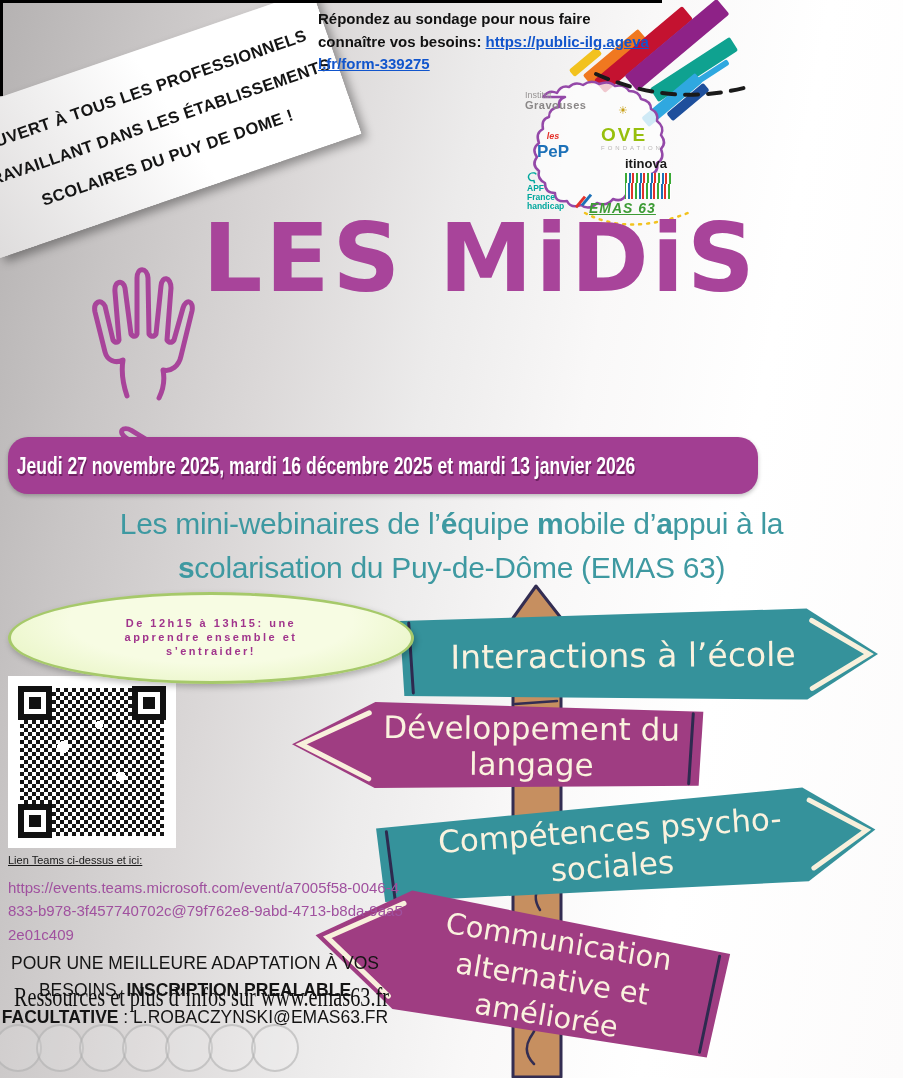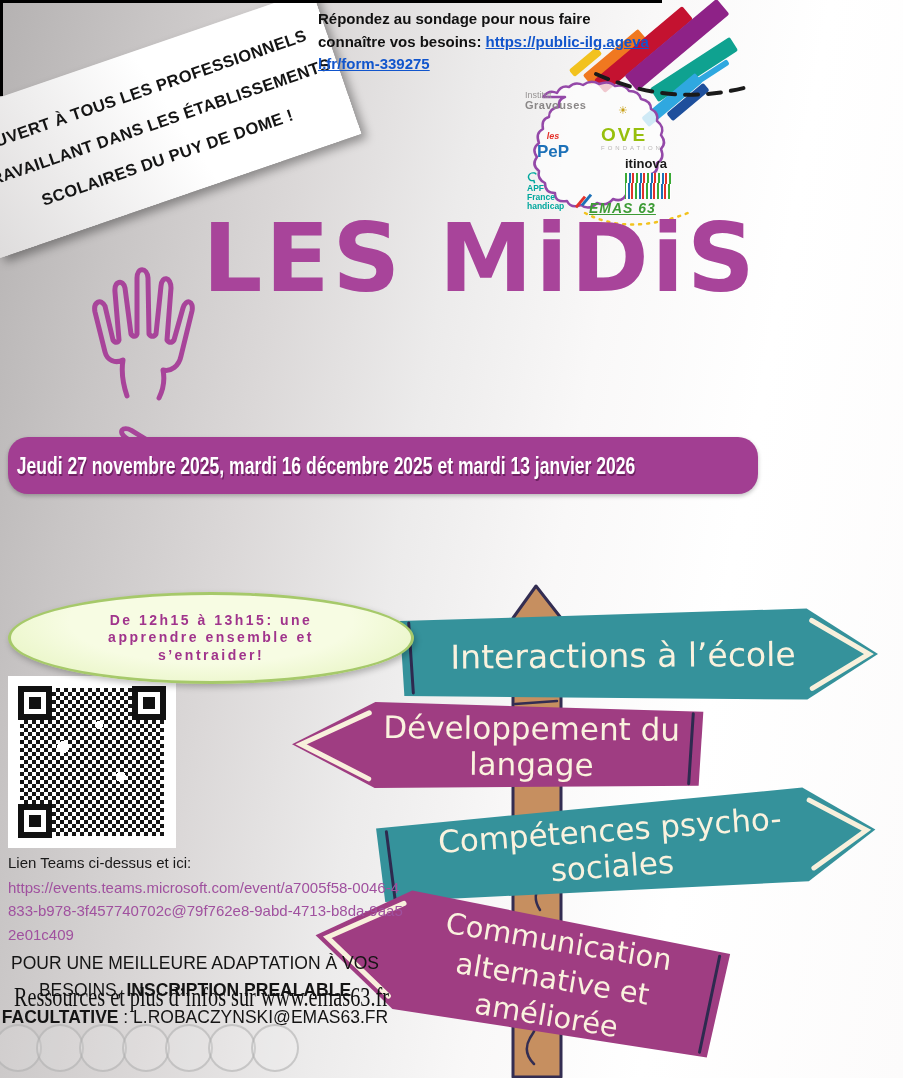--- a/index.html
+++ b/index.html
@@ -56,35 +56,35 @@
     text-shadow:1.5px 1.5px 0 rgba(70,10,60,.55);}
   
   .subtitle{left:0;top:502px;width:903px;text-align:center;color:#3e99a1;z-index:4;}
   .subtitle .line{font-size:30px;line-height:44px;letter-spacing:-.3px;}
   .subtitle .line span[data-b]{font-weight:800;}
   
   .bubble{left:8px;top:592px;width:400px;height:86px;border-radius:50%;
     background:radial-gradient(ellipse at 50% 30%,#f7fce3 50%,#e2f2b8 100%);
     border:3px solid #a6c96a;box-shadow:2px 3px 6px rgba(0,0,0,.25);
     display:flex;flex-direction:column;justify-content:center;z-index:6;}
-  .bubble div{color:#a0348c;font-weight:700;font-size:14px;letter-spacing:2.5px;text-align:center;line-height:1.25;}
+  .bubble div{color:#a0348c;font-weight:700;font-size:11px;letter-spacing:2.5px;text-align:center;line-height:1.25;}
   
   .qr{left:8px;top:676px;width:168px;height:172px;background:#fff;z-index:4;}
   .qr .mod{position:absolute;left:12px;top:12px;right:12px;bottom:12px;
     background:
       radial-gradient(circle at 30% 40%, #fff 0 6px, transparent 6px),
       radial-gradient(circle at 70% 60%, #fff 0 5px, transparent 5px),
       radial-gradient(circle at 55% 25%, #fff 0 4px, transparent 4px),
       repeating-conic-gradient(#151515 0% 25%, #ffffff 0% 50%);
     background-size:auto,auto,auto,8px 8px;}
   .finder{position:absolute;width:34px;height:34px;border:6px solid #111;background:#fff;box-sizing:border-box;}
   .finder::after{content:"";position:absolute;left:5px;top:5px;width:12px;height:12px;background:#111;}
   .f-tl{left:10px;top:10px;} .f-tr{right:10px;top:10px;} .f-bl{left:10px;bottom:10px;}
   
-  .teams-cap{left:8px;top:854px;font-size:15px;color:#1a1a1a;z-index:4;}
+  .teams-cap{left:8px;top:854px;font-size:11px;color:#1a1a1a;z-index:4;text-decoration:underline;}
   .teams-url{left:8px;top:876px;width:398px;font-size:15px;line-height:1.55;color:#a0519f;word-break:break-all;z-index:4;}
   
   .reg{left:0;top:950px;width:390px;text-align:center;font-size:17.5px;line-height:1.55;color:#141414;z-index:4;}
   .reg span[data-b]{font-weight:800;}
   
   .footer-text{left:14px;top:982px;z-index:5;color:#101010;font-family:Liberation Serif, serif;text-align:right;}
   .footer-text span{display:inline-block;font-size:27px;font-weight:500;transform:scaleX(.75);transform-origin:left center;white-space:nowrap;}
   .ghost{border:2px solid rgba(170,170,170,.55);border-radius:50%;width:44px;height:44px;z-index:4;background:rgba(255,255,255,.12);}
   
   .pole{left:505px;top:584px;z-index:2;}
@@ -180,20 +180,24 @@
       <g transform="translate(-38,196) rotate(-72 90 0) scale(.98)">
         <path d="M62,148 C58,136 56,124 58,112 C50,116 42,112 40,104 L30,64 C28,54 36,50 40,58 L48,92 C50,95 53,95 54,92 L50,44 C49,33 58,31 60,40 L66,86 C68,89 71,89 72,86 L72,30 C72,19 82,19 83,30 L84,86 C86,89 89,89 91,86 L96,38 C97,27 106,29 106,40 L102,92 C104,95 107,95 109,92 L118,60 C121,50 129,53 127,63 L116,108 C114,118 106,124 98,122 C100,132 98,142 94,150"></path>
       </g>
     </g>
   </svg>
 
   <div class="abs dates">
     <span>Jeudi 27 novembre 2025, mardi 16 décembre 2025 et mardi 13 janvier 2026</span>
   </div>
 
+  <div class="abs subtitle">
+    <div class="line"><span>Les mini-webinaires de l’</span><span data-b="1" style="font-weight: 800;">é</span><span>quipe </span><span data-b="1" style="font-weight: 800;">m</span><span>obile d’</span><span data-b="1" style="font-weight: 800;">a</span><span>ppui à la</span></div>
+    <div class="line"><span data-b="1" style="font-weight: 800;">s</span><span>colarisation du Puy-de-Dôme (EMAS 63)</span></div>
+  </div>
 
   <div class="abs bubble">
     <div>De 12h15 à 13h15: une</div>
     <div>apprendre ensemble et</div>
     <div>s’entraider!</div>
   </div>
 
   <div class="abs qr">
     <div class="mod"></div>
     <div class="finder f-tl"></div>

